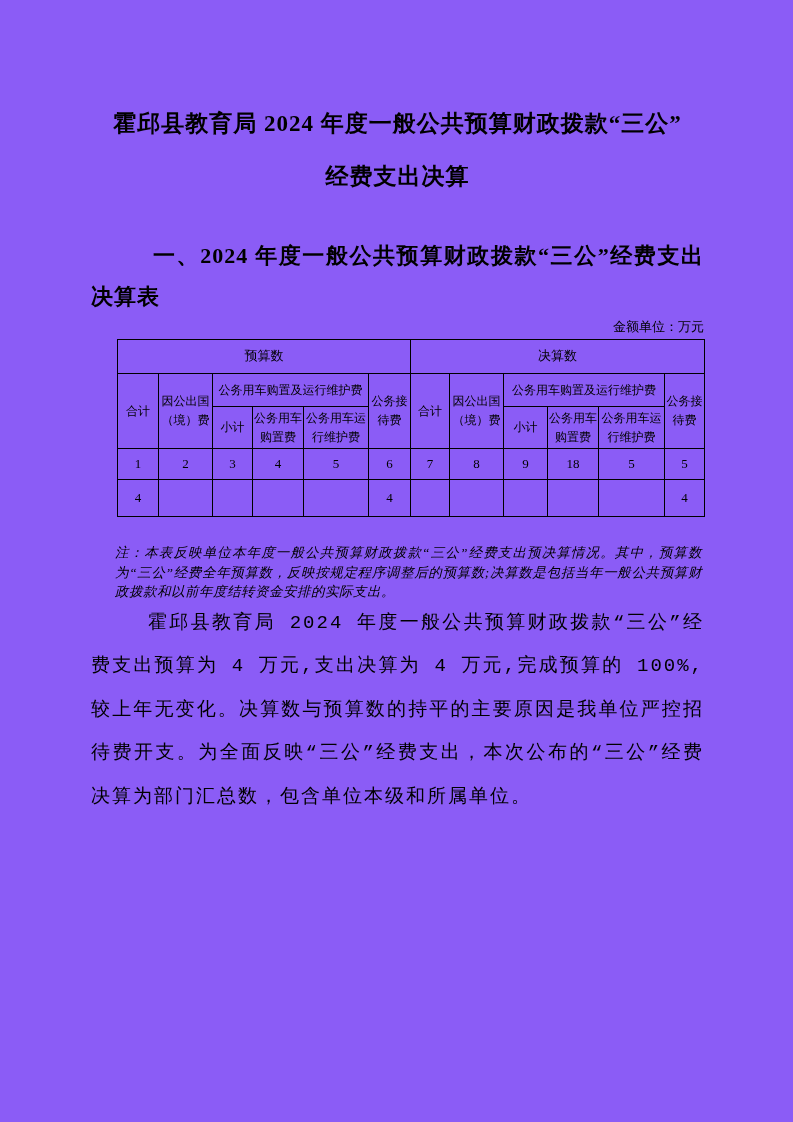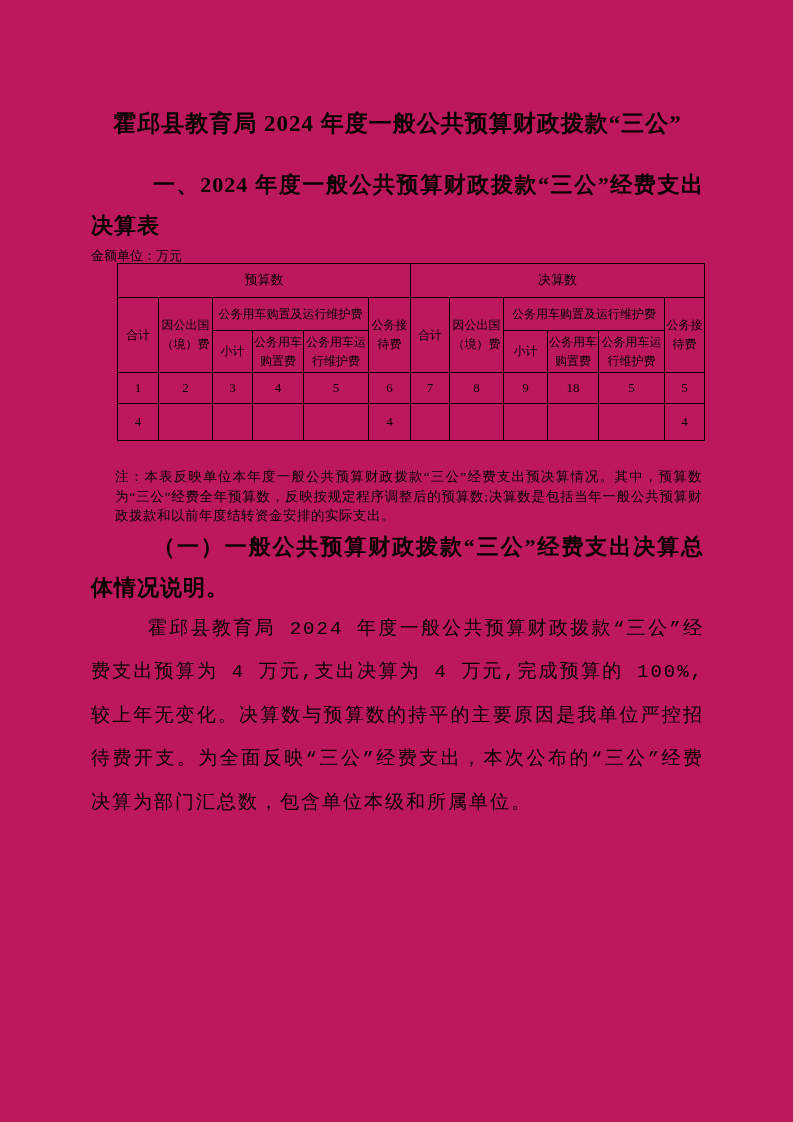--- a/index.html
+++ b/index.html
@@ -2,21 +2,21 @@
 <html><head>
 <meta charset="utf-8">
 <style>
   * { margin: 0; padding: 0; box-sizing: border-box; }
   html, body { background: #ffffff; }
   .page {
     position: relative;
     width: 793px;
     height: 1122px;
     margin: 0 auto;
-    background: #be185d;
+    background: #8b5cf6;
     color: #000000;
     font-family: "Liberation Serif", "DejaVu Serif", serif;
     padding: 97px 89px 0 91px;
     overflow: hidden;
   }
   .doc-title {
     text-align: center;
     font-weight: bold;
     font-size: 23px;
     line-height: 53px;
@@ -25,31 +25,33 @@
   .doc-title .title-line { display: block; }
   .heading {
     font-weight: bold;
     font-size: 22px;
     line-height: 41px;
     letter-spacing: 1px;
     text-align: justify;
     text-justify: inter-character;
   }
   .indent-2em { text-indent: 62px; }
-  .section-one-heading { margin-top: 14px; }
+  .section-one-heading { margin-top: 32px; }
   .unit-label {
     font-size: 13px;
     line-height: 15px;
+    text-align: right;
     margin-top: 2px;
   }
   table.budget-table {
     border-collapse: collapse;
     table-layout: fixed;
     width: 587px;
     margin-left: 26px;
+    margin-top: 5px;
     text-align: center;
     font-size: 12px;
   }
   table.budget-table td {
     border: 1px solid #000000;
     vertical-align: middle;
     padding: 1px 1px;
     word-break: break-all;
     line-height: 1.55;
   }
@@ -62,40 +64,42 @@
   tr.row-data { height: 37px; }
   .table-note {
     width: 587px;
     margin-left: 24px;
     margin-top: 26px;
     font-size: 13.5px;
     line-height: 19.5px;
     letter-spacing: 0.5px;
     text-align: justify;
     text-justify: inter-character;
+    font-style: italic;
   }
   .section-two-heading { margin-top: 21px; }
   .sub-heading { margin-top: 0; }
   .body-para {
     font-size: 19px;
     line-height: 43.5px;
     letter-spacing: 2px;
     text-align: justify;
     text-justify: inter-character;
     text-indent: 57px;
     font-family: Liberation Mono, monospace;
   }
 </style>
 </head>
 <body>
 
 <div class="page">
 
   <div class="doc-title">
     <span class="title-line">霍邱县教育局 2024 年度一般公共预算财政拨款“三公”</span>
+    <span class="title-line">经费支出决算</span>
   </div>
 
   <p class="heading indent-2em section-one-heading">一、2024 年度一般公共预算财政拨款“三公”经费支出决算表</p>
 
   <div class="unit-label">金额单位：万元</div>
 
   <table class="budget-table">
     <colgroup>
       <col style="width:41px">
         <col style="width:54px">
@@ -160,17 +164,16 @@
         <td></td>
         <td></td>
         <td>4</td>
       </tr>
     </tbody>
   </table>
 
   <p class="table-note">注：本表反映单位本年度一般公共预算财政拨款“三公”经费支出预决算情况。其中，预算数为“三公”经费全年预算数，反映按规定程序调整后的预算数;决算数是包括当年一般公共预算财政拨款和以前年度结转资金安排的实际支出。</p>
 
 
-  <p class="heading indent-2em sub-heading">（一）一般公共预算财政拨款“三公”经费支出决算总体情况说明。</p>
 
   <p class="body-para">霍邱县教育局 2024 年度一般公共预算财政拨款“三公”经费支出预算为 4 万元,支出决算为 4 万元,完成预算的 100%,较上年无变化。决算数与预算数的持平的主要原因是我单位严控招待费开支。为全面反映“三公”经费支出，本次公布的“三公”经费决算为部门汇总数，包含单位本级和所属单位。</p>
 
 </div>
 
 </body></html>

